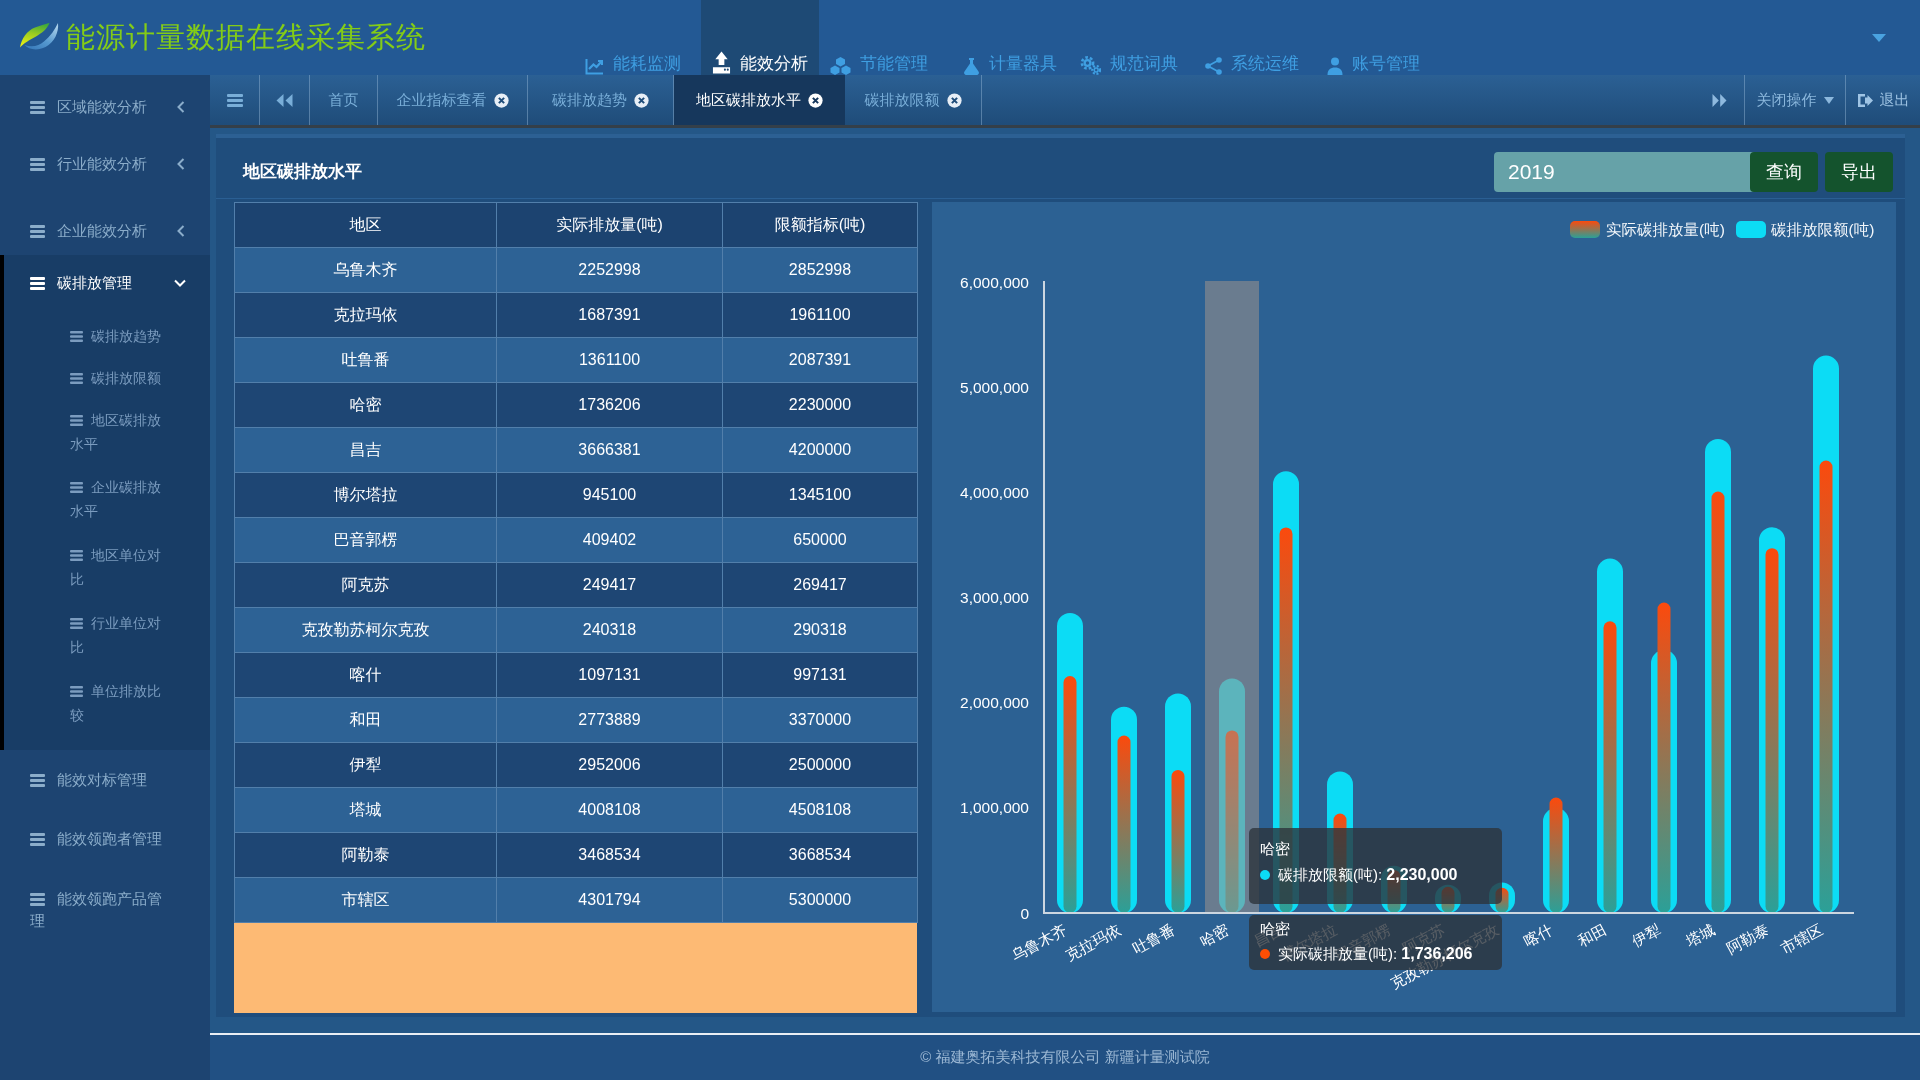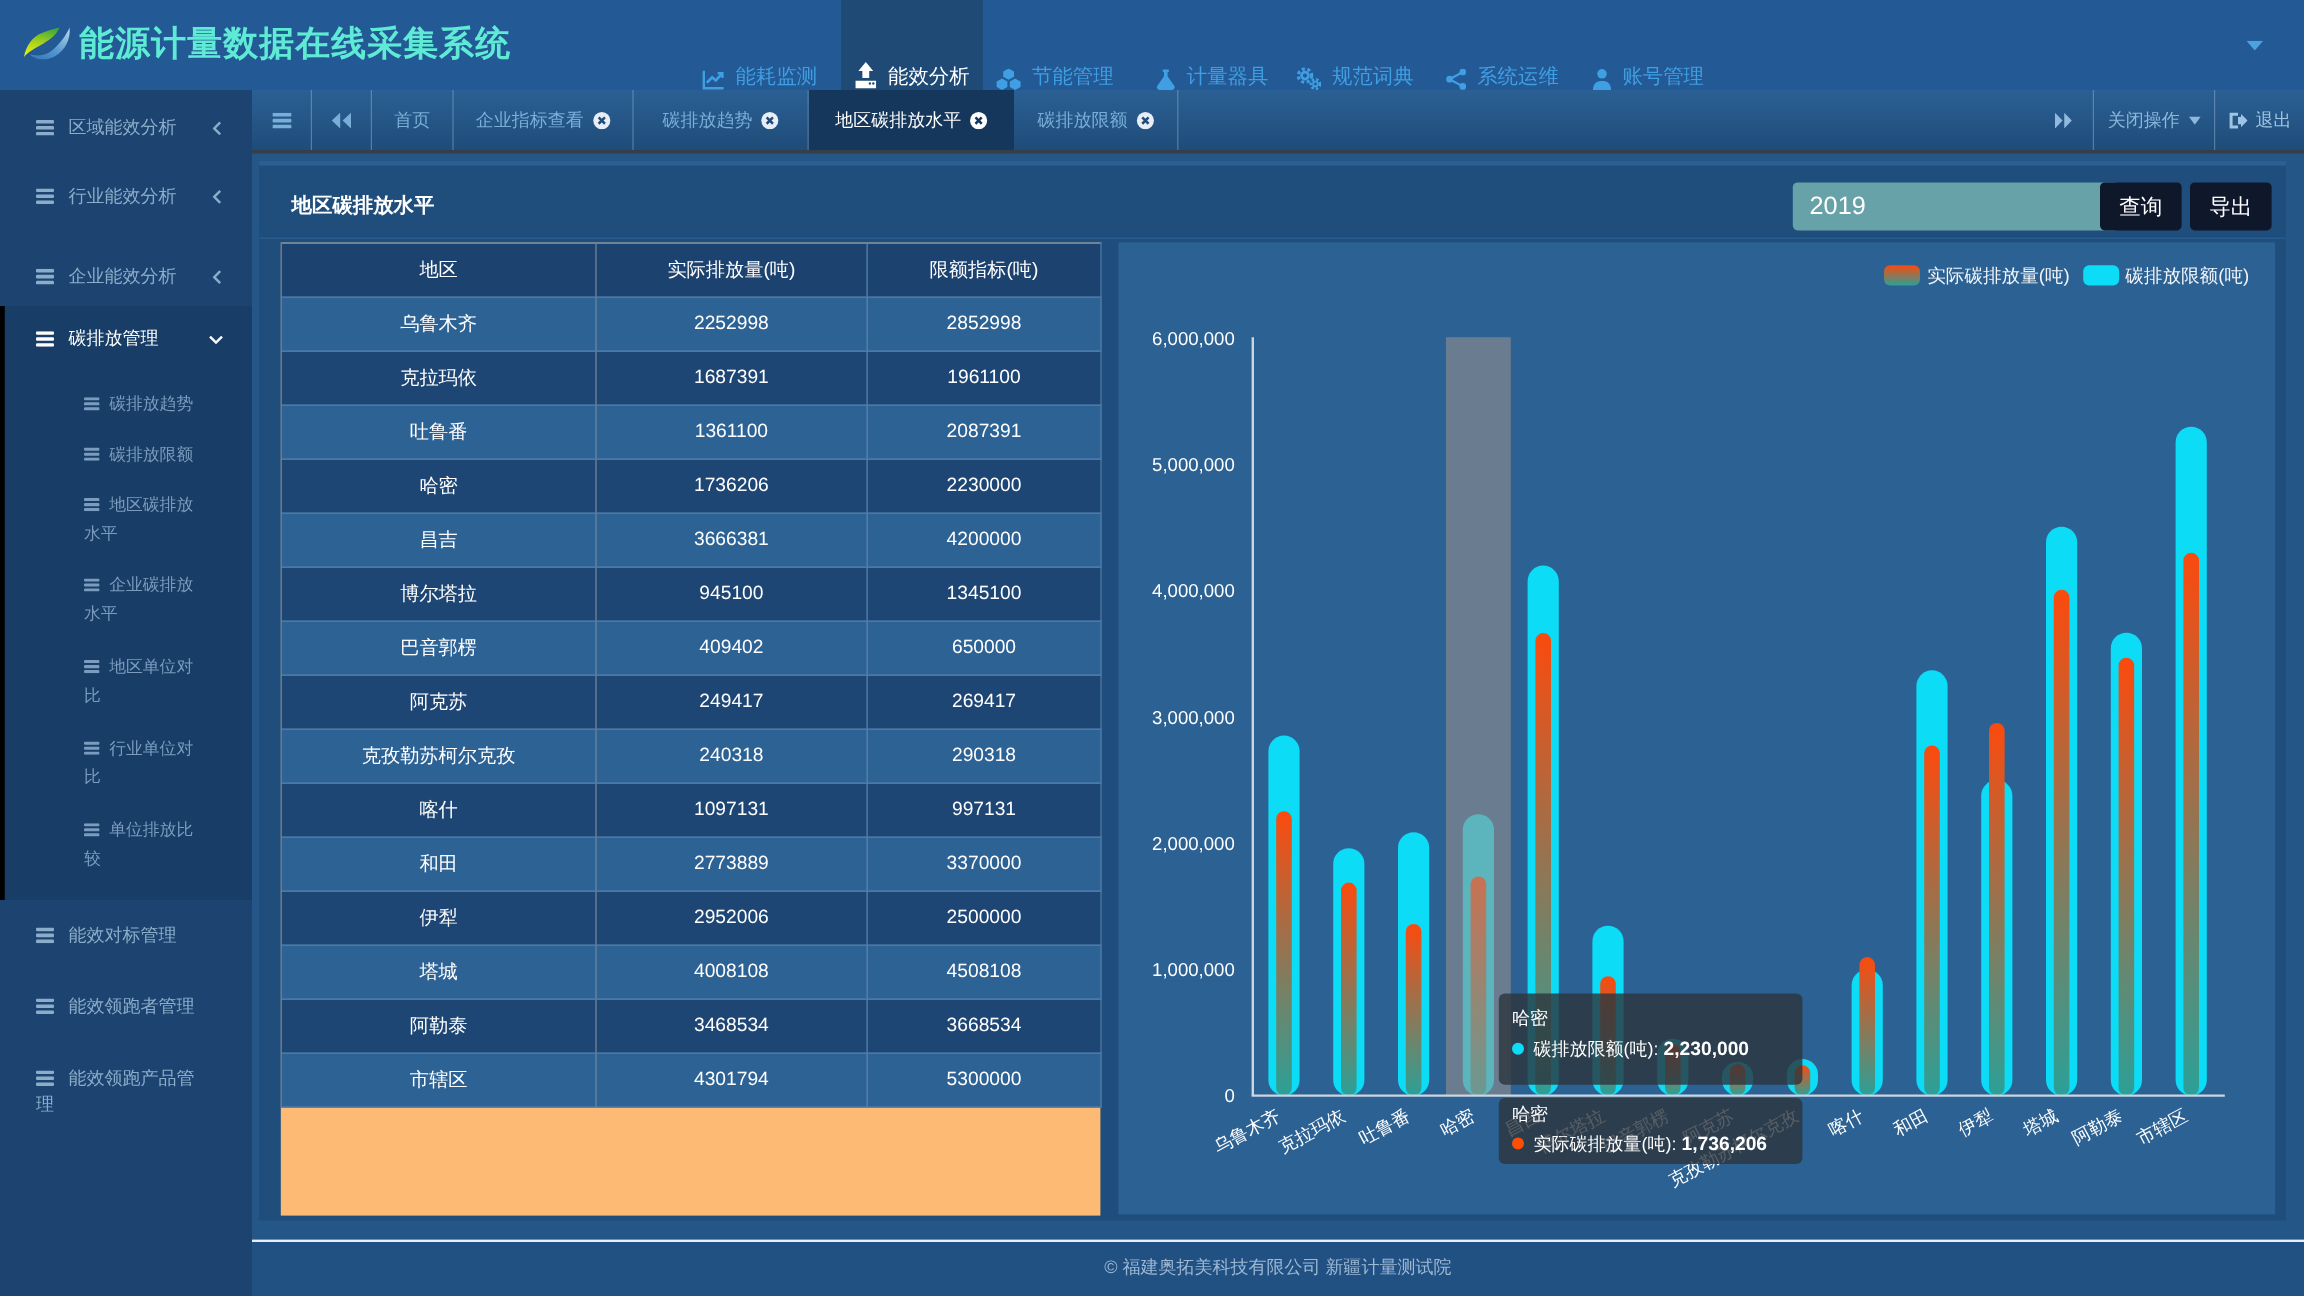--- a/index.html
+++ b/index.html
@@ -1,21 +1,21 @@
 <!DOCTYPE html>
 <html lang="zh"><head>
 <meta charset="utf-8">
 <title>能源计量数据在线采集系统</title>
 <style>
 *{margin:0;padding:0;box-sizing:border-box}
 html,body{width:1920px;height:1080px;overflow:hidden}
 body{font-family:"Liberation Sans",sans-serif;background:#245787;position:relative}
 
 #navbar{position:absolute;left:0;top:0;width:1920px;height:75px;background:#235994}
-#brand{position:absolute;left:66px;top:0;height:75px;line-height:75px;color:#5eead4;font-size:29px;font-weight:bold;letter-spacing:1px}
+#brand{position:absolute;left:66px;top:0;height:75px;line-height:75px;color:#84cc16;font-size:29px;font-weight:normal;letter-spacing:1px}
 .nav-item{position:absolute;top:0;height:75px;display:flex;align-items:flex-end;gap:9px;color:#3f9fe2;font-size:17px;white-space:nowrap}
 .nav-item svg{display:block}
 .nav-item.active{background:#1e4a75;color:#fff;padding:0 11px;justify-content:center}
 
 #sidebar{position:absolute;left:0;top:75px;width:210px;height:1005px;background:#1d4471}
 .s-item{position:absolute;left:30px;width:140px;color:#8badca;font-size:15px;line-height:24px}
 .s-item svg.bars{vertical-align:-2px;margin-right:12px}
 .s-item svg.chev{position:absolute;left:147px;top:6px}
 #sactive{position:absolute;left:0;top:180px;width:210px;height:495px;background:#183d66;border-left:4px solid #000000}
 .sub-item{position:absolute;left:66px;width:100px;color:#7b9cbf;font-size:14px;line-height:24px}
@@ -23,21 +23,21 @@
 
 #tabbar{position:absolute;left:210px;top:75px;width:1710px;height:53px;background:linear-gradient(#2b6094,#1f4c79);border-bottom:3px solid #343f49}
 .tb{position:absolute;top:0;height:50px;display:flex;align-items:center;justify-content:center;color:#79aed8;font-size:15px;border-right:1px solid rgba(150,185,215,.45);gap:7px}
 .tb.active{background:#16375c;color:#fff;border-right:none}
 .tb.noborder{border-right:none}
 .tb .tc{width:15px;height:15px}
 
 #panel{position:absolute;left:216px;top:134px;width:1689px;height:883px;background:#1f4d7c;border-top:4px solid #2c6093}
 #ptitle{position:absolute;left:27px;top:14px;height:40px;line-height:40px;color:#fff;font-weight:bold;font-size:17px}
 #yearbox{position:absolute;left:1278px;top:14px;width:272px;height:40px;background:#66a2a8;border-radius:4px;color:#fff;font-size:21px;line-height:40px;padding-left:14px}
-.btn{position:absolute;top:14px;width:68px;height:40px;background:#0f172a;border-radius:4px;color:#fff;font-size:18px;text-align:center;line-height:40px}
+.btn{position:absolute;top:14px;width:68px;height:40px;background:#14532d;border-radius:4px;color:#fff;font-size:18px;text-align:center;line-height:40px}
 #phead-sep{position:absolute;left:0;top:60px;width:1689px;height:1px;background:#2a5f93}
 
 #tablebox{position:absolute;left:234px;top:202px;width:683px;height:811px;background:#fdba74}
 table{border-collapse:collapse;table-layout:fixed;width:683px;font-size:16px;color:#fff}
 th,td{border:1px solid #527fab;height:45px;text-align:center;font-weight:normal;padding:0}
 thead th{background:#1c4370}
 tr.odd td{background:#2d6295}
 tr.even td{background:#1e4674}
 
 #chartbox{position:absolute;left:932px;top:202px;width:964px;height:810px;background:#2c6193}

